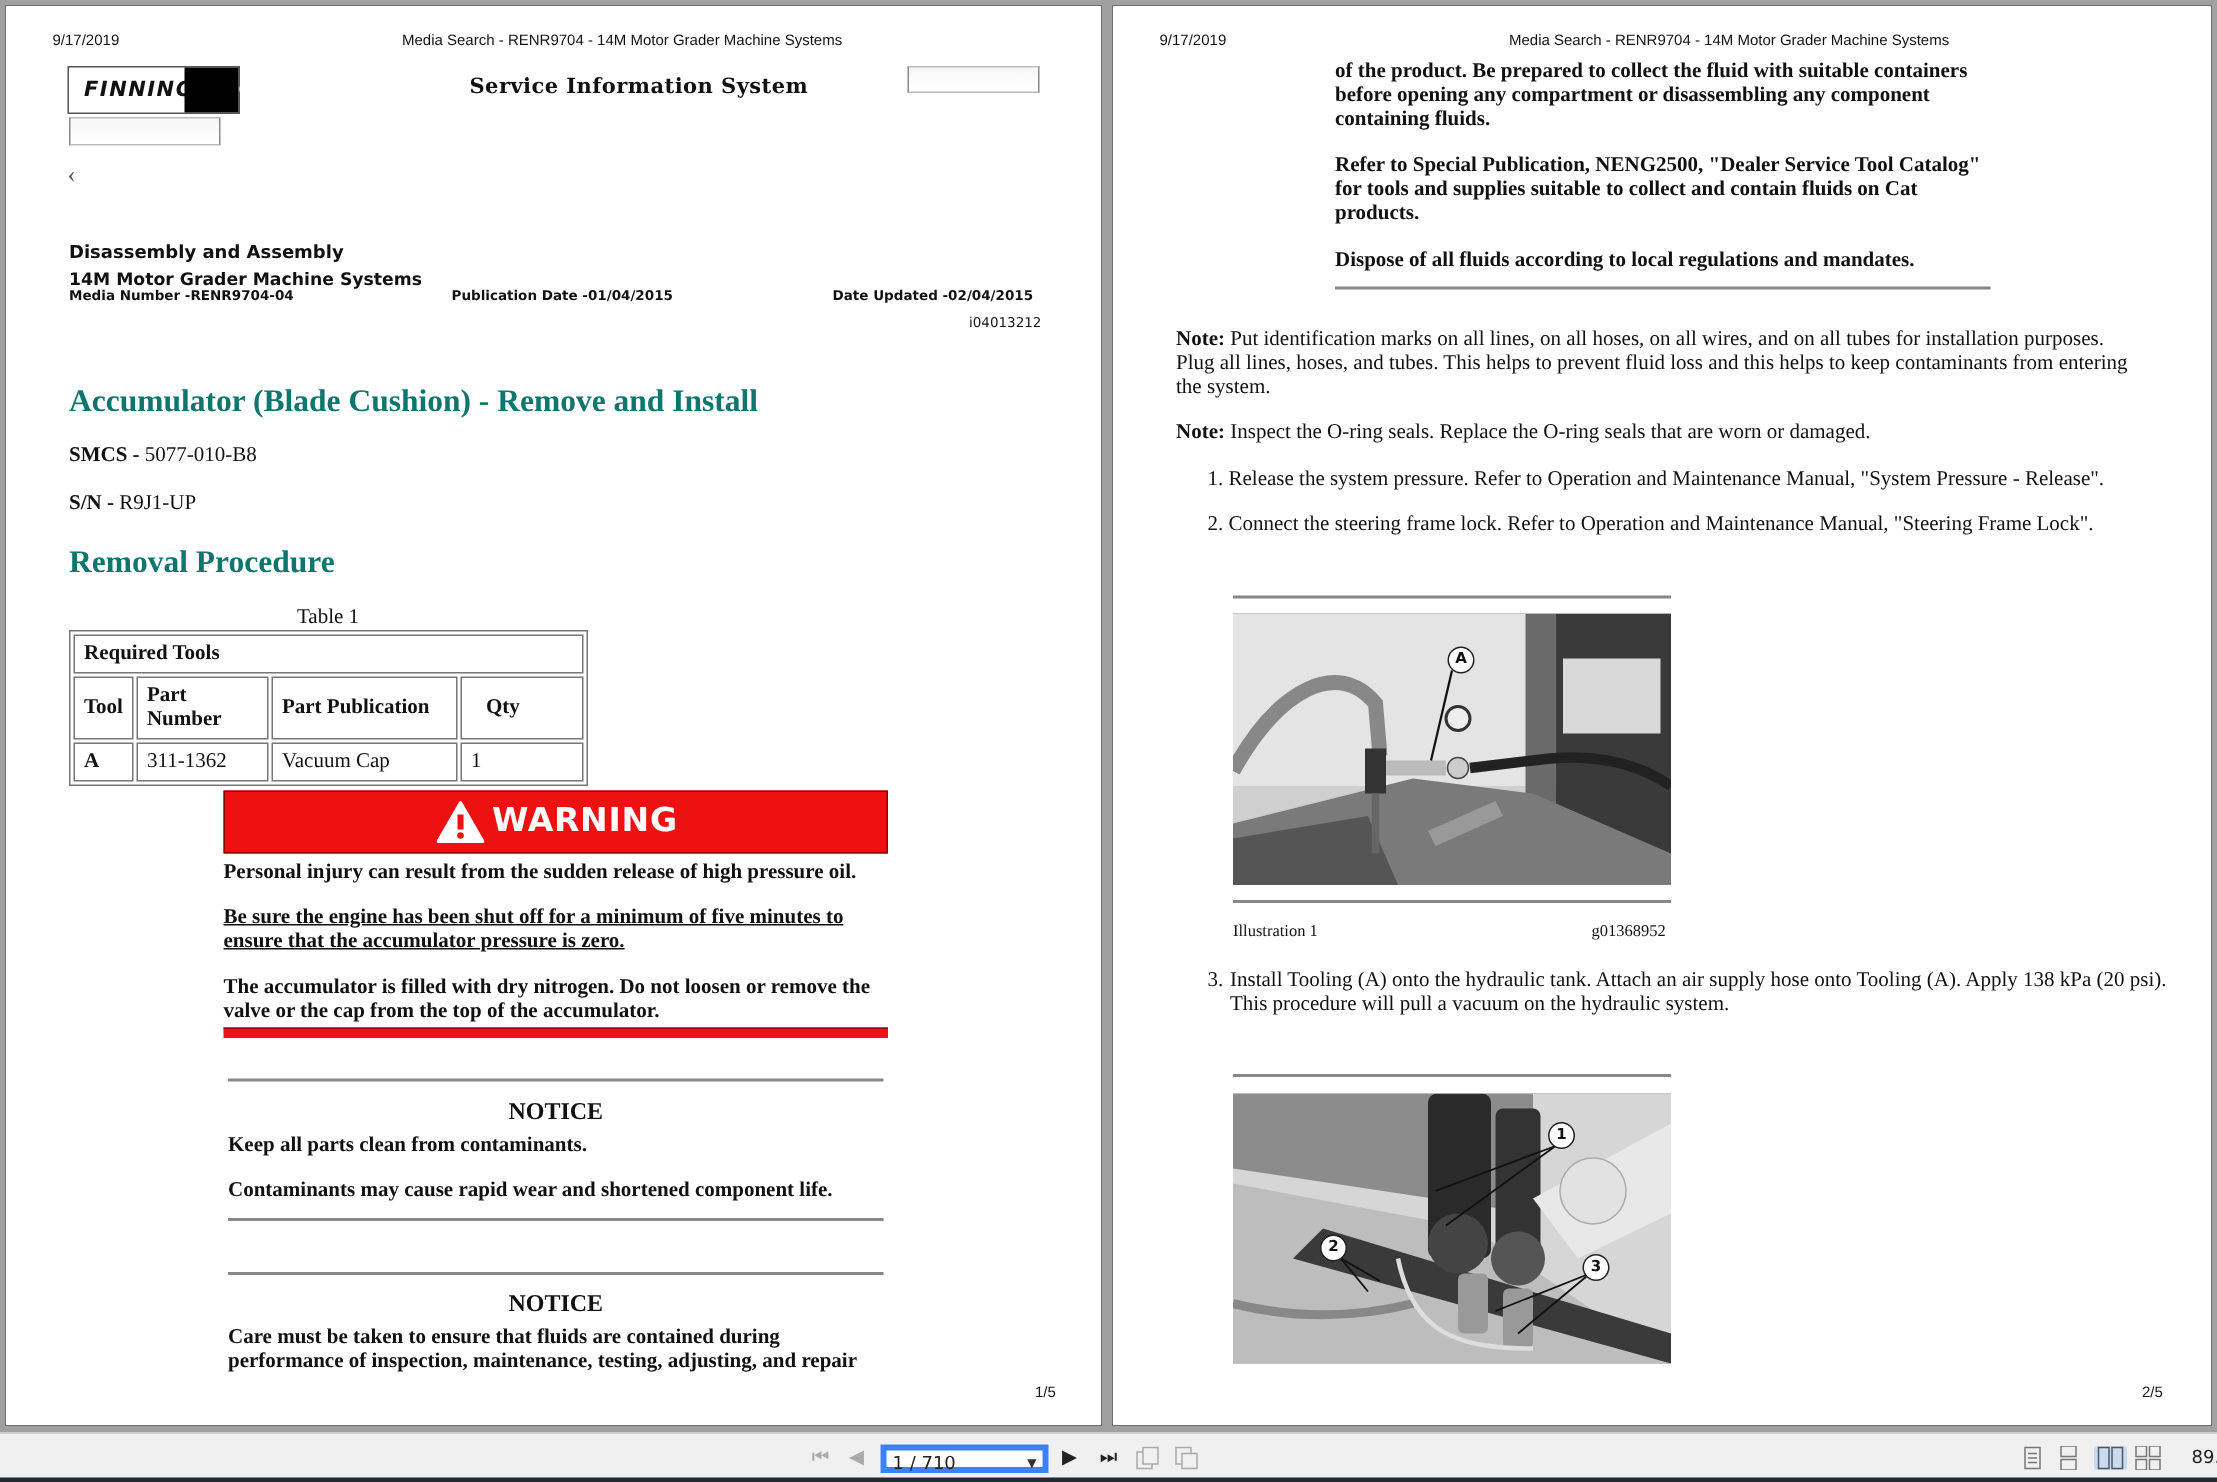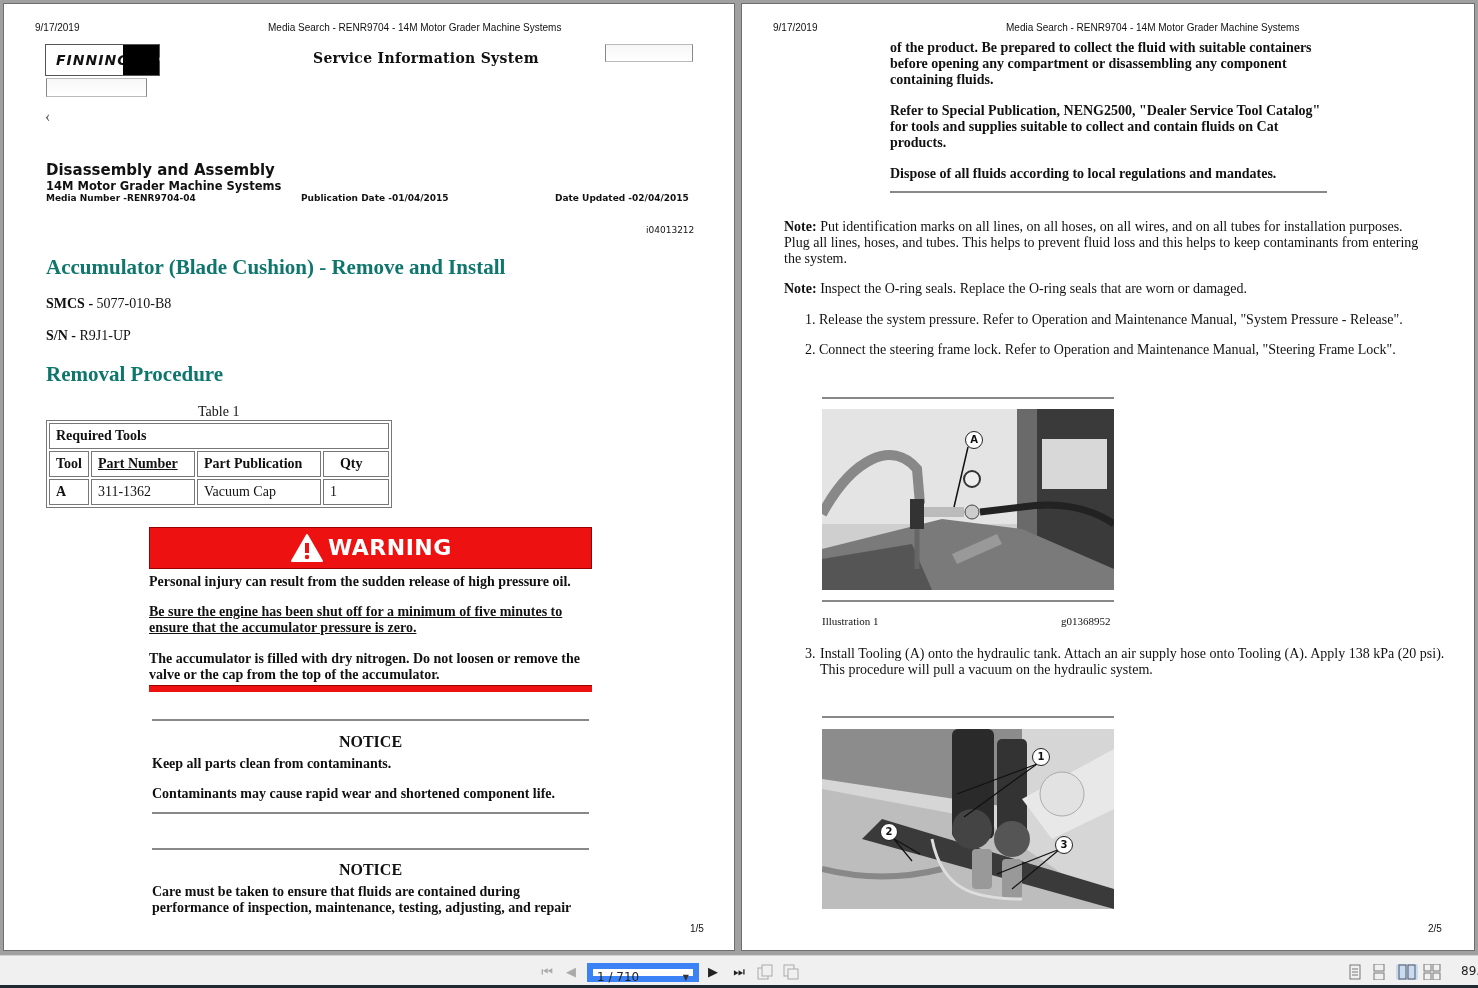--- a/index.html
+++ b/index.html
@@ -17,21 +17,21 @@
   .logo .cat { position: absolute; right: 0; top: 0; width: 25px; height: 30px; background: #000; color: #fff; font-family: "DejaVu Sans", sans-serif; font-weight: bold; font-size: 11px; text-align: center; line-height: 30px; letter-spacing: -1px; padding-left: 36px; }
   .emptybox { border: 1px solid #bbb; border-left-color: #888; border-right-color: #888; background: linear-gradient(#f7f7f7, #fff); }
   table.tools { border-collapse: separate; border-spacing: 2px; border: 1px solid #777; font-family: "Liberation Serif", serif; font-size: 14px; }
   table.tools td { border: 1px solid #777; padding: 4px 6px; height: 26px; }
   .warn-bar { background: #ee1111; color: #fff; border: 1px solid #900; }
   .bold-serif { font-family: "Liberation Serif", serif; font-weight: bold; font-size: 14px; line-height: 16px; }
   .rule { height: 2px; background: #888; }
   .body-text { font-family: "Liberation Serif", serif; font-size: 14px; line-height: 16px; }
   .toolbar { position: absolute; left: 0; top: 955px; width: 1478px; height: 33px; background: #f0f0f0; border-top: 1px solid #d0d0d0; }
   .tb-icon { position: absolute; top: 8px; width: 18px; height: 16px; color: #666; font-family: "DejaVu Sans", sans-serif; font-size: 13px; text-align: center; line-height: 16px; cursor: pointer; }
-  .page-select { position: absolute; left: 587px; top: 7px; width: 112px; height: 19px; border: 6px solid #3b82f6; background: #fff; font-family: "DejaVu Sans", sans-serif; font-size: 12px; line-height: 17px; padding-left: 4px; color: #222; }
+  .page-select { position: absolute; left: 587px; top: 7px; width: 112px; height: 19px; border: 4px solid #3b82f6; background: #fff; font-family: "DejaVu Sans", sans-serif; font-size: 12px; line-height: 17px; padding-left: 4px; color: #222; }
   .page-select .caret { position: absolute; right: 4px; top: 0; font-size: 8px; color: #333; }
   .bottom-strip { position: absolute; left: 0; top: 985px; width: 1478px; height: 3px; background: #1f2a33; }
   .photo { background: #8a8a8a; overflow: hidden; }
   .callout { position: absolute; width: 18px; height: 18px; border-radius: 50%; border: 1.5px solid #222; background: #fff; font-family: "DejaVu Sans", sans-serif; font-weight: bold; font-size: 10px; text-align: center; line-height: 15px; color: #111; }
 </style>
 </head>
 <body>
 
 <div class="page" id="page1">
   <div class="abs hdr" style="left:31px; top:18px;">9/17/2019</div>
@@ -39,47 +39,47 @@
 
   <div class="abs logo">
     <span class="finning">FINNING</span>
     <span class="cat">CAT</span>
   </div>
   <div class="abs emptybox" style="left:42px; top:74px; width:101px; height:19px;"></div>
   <div class="abs" style="left:309px; top:46px; font-family:'DejaVu Serif', serif; font-weight:bold; font-size:14px; letter-spacing:0.3px;">Service Information System</div>
   <div class="abs emptybox" style="left:601px; top:40px; width:88px; height:18px;"></div>
   <div class="abs" style="left:41px; top:104px; font-size:16px; color:#555; cursor:pointer;">‹</div>
 
-  <div class="abs sans" style="left:42px; top:157px; font-size:15px; font-weight:bold;">Disassembly and Assembly</div>
+  <div class="abs sans" style="left:42px; top:157px; font-size:12px; font-weight:bold;">Disassembly and Assembly</div>
   <div class="abs sans" style="left:42px; top:175px; font-size:11.5px; font-weight:bold;">14M Motor Grader Machine Systems</div>
   <div class="abs sans" style="left:42px; top:189px; font-size:9px; font-weight:bold;">Media Number -RENR9704-04</div>
   <div class="abs sans" style="left:297px; top:189px; font-size:9px; font-weight:bold;">Publication Date -01/04/2015</div>
   <div class="abs sans" style="left:551px; top:189px; font-size:9px; font-weight:bold;">Date Updated -02/04/2015</div>
-  <div class="abs sans" style="left:642px; top:221px; font-size:9px;">i04013212</div>
+  <div class="abs sans" style="left:642px; top:207px; font-size:9px;">i04013212</div>
 
   <div class="abs blue-h" style="left:42px; top:251px; font-size:21px;">Accumulator (Blade Cushion) - Remove and Install</div>
 
   <div class="abs body-text" style="left:42px; top:292px;">
     <b>SMCS - </b><span>5077-010-B8</span>
   </div>
   <div class="abs body-text" style="left:42px; top:324px;">
     <b>S/N - </b><span>R9J1-UP</span>
   </div>
 
   <div class="abs blue-h" style="left:42px; top:358px; font-size:21px;">Removal Procedure</div>
 
   <div class="abs body-text" style="left:194px; top:400px;">Table 1</div>
   <table class="abs tools" style="left:42px; top:416px; width:346px;">
     <tbody>
         <tr>
       <td colspan="4" style="font-weight:bold;">Required Tools</td>
     </tr>
     <tr>
       <td style="font-weight:bold; width:32px;">Tool</td>
-      <td style="font-weight:bold; width:104px;text-decoration:underline;">Part Number</td>
+      <td style="font-weight:bold; width:88px;">Part Number</td>
       <td style="font-weight:bold; width:124px;">Part Publication</td>
       <td style="font-weight:bold;padding-left:16px;">Qty</td>
     </tr>
     <tr>
       <td style="font-weight:bold;">A</td>
       <td>311-1362</td>
       <td>Vacuum Cap</td>
       <td>1</td>
     </tr>
   </tbody>

